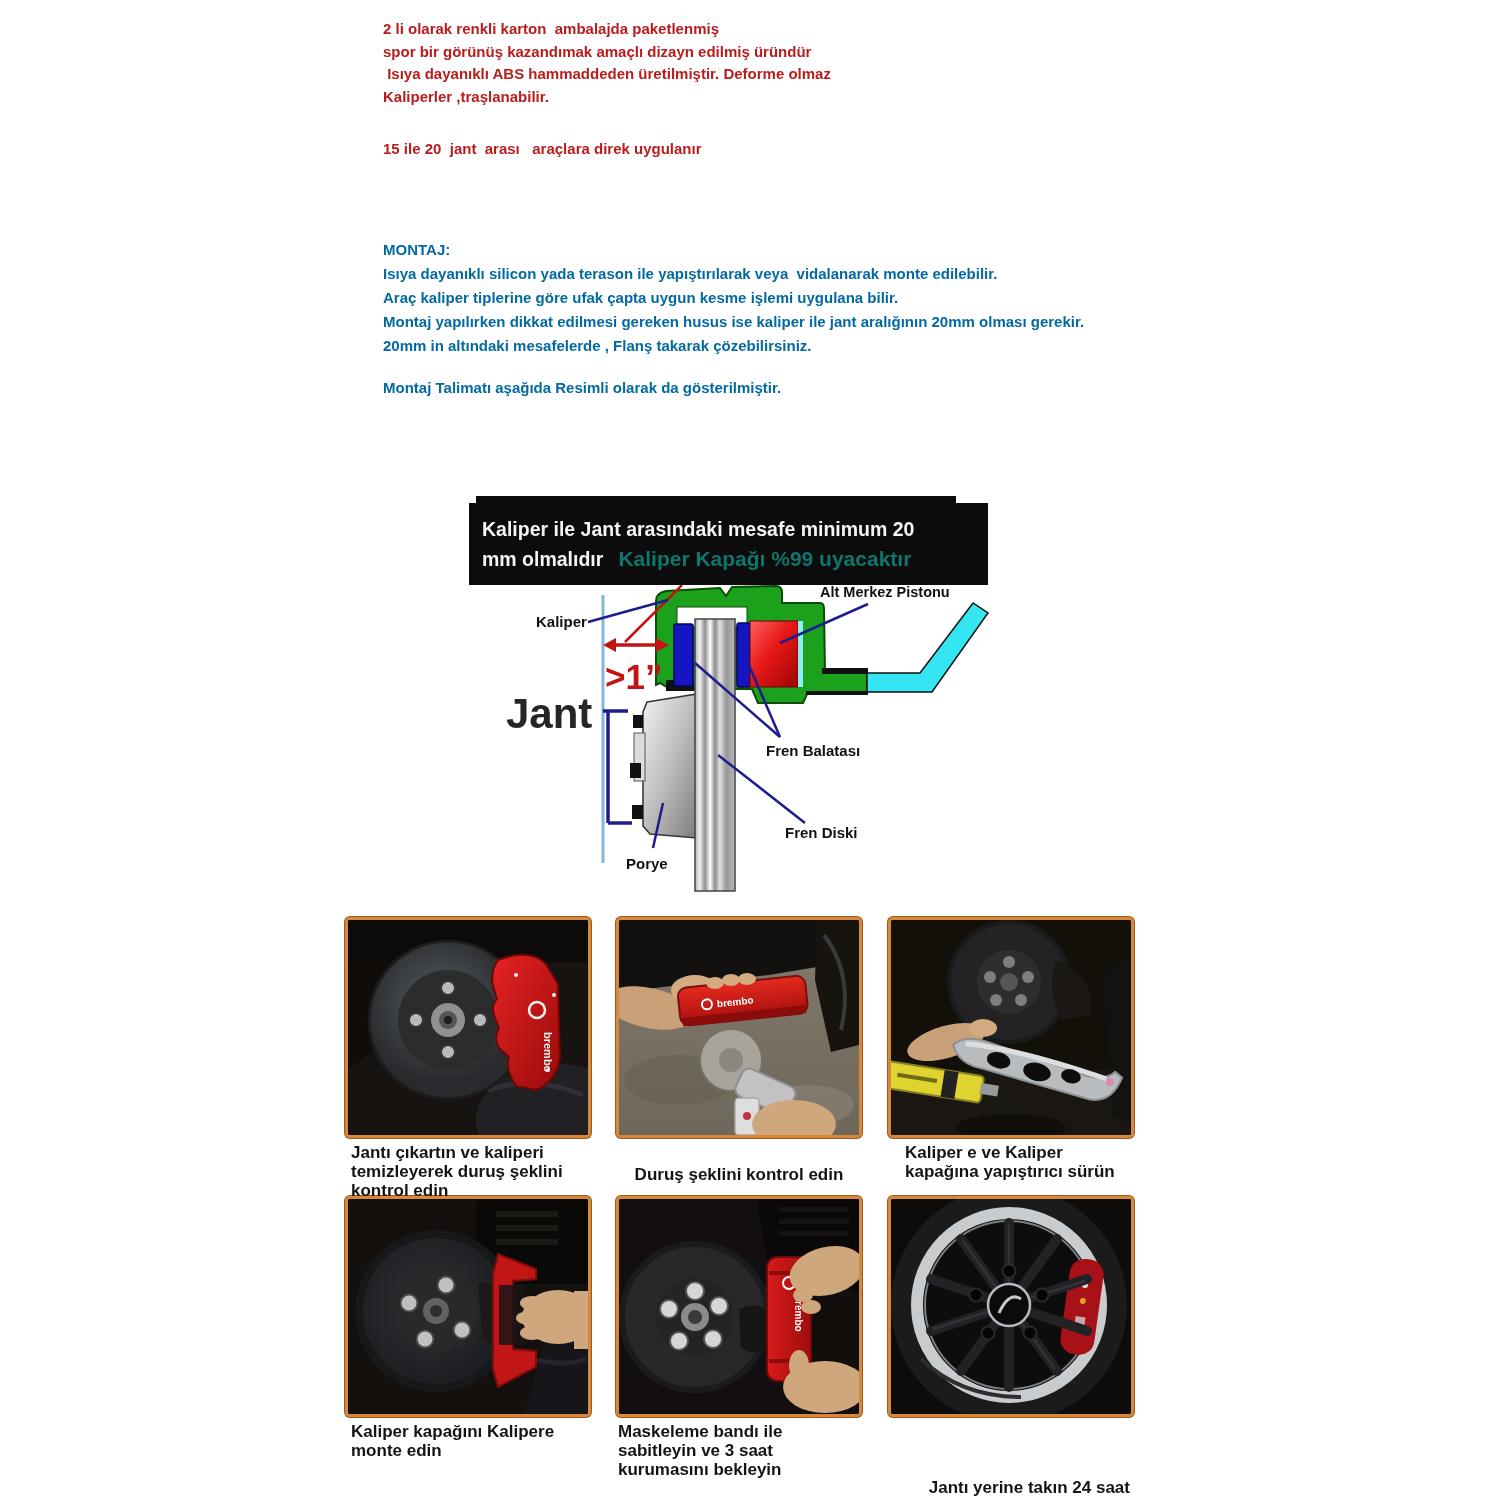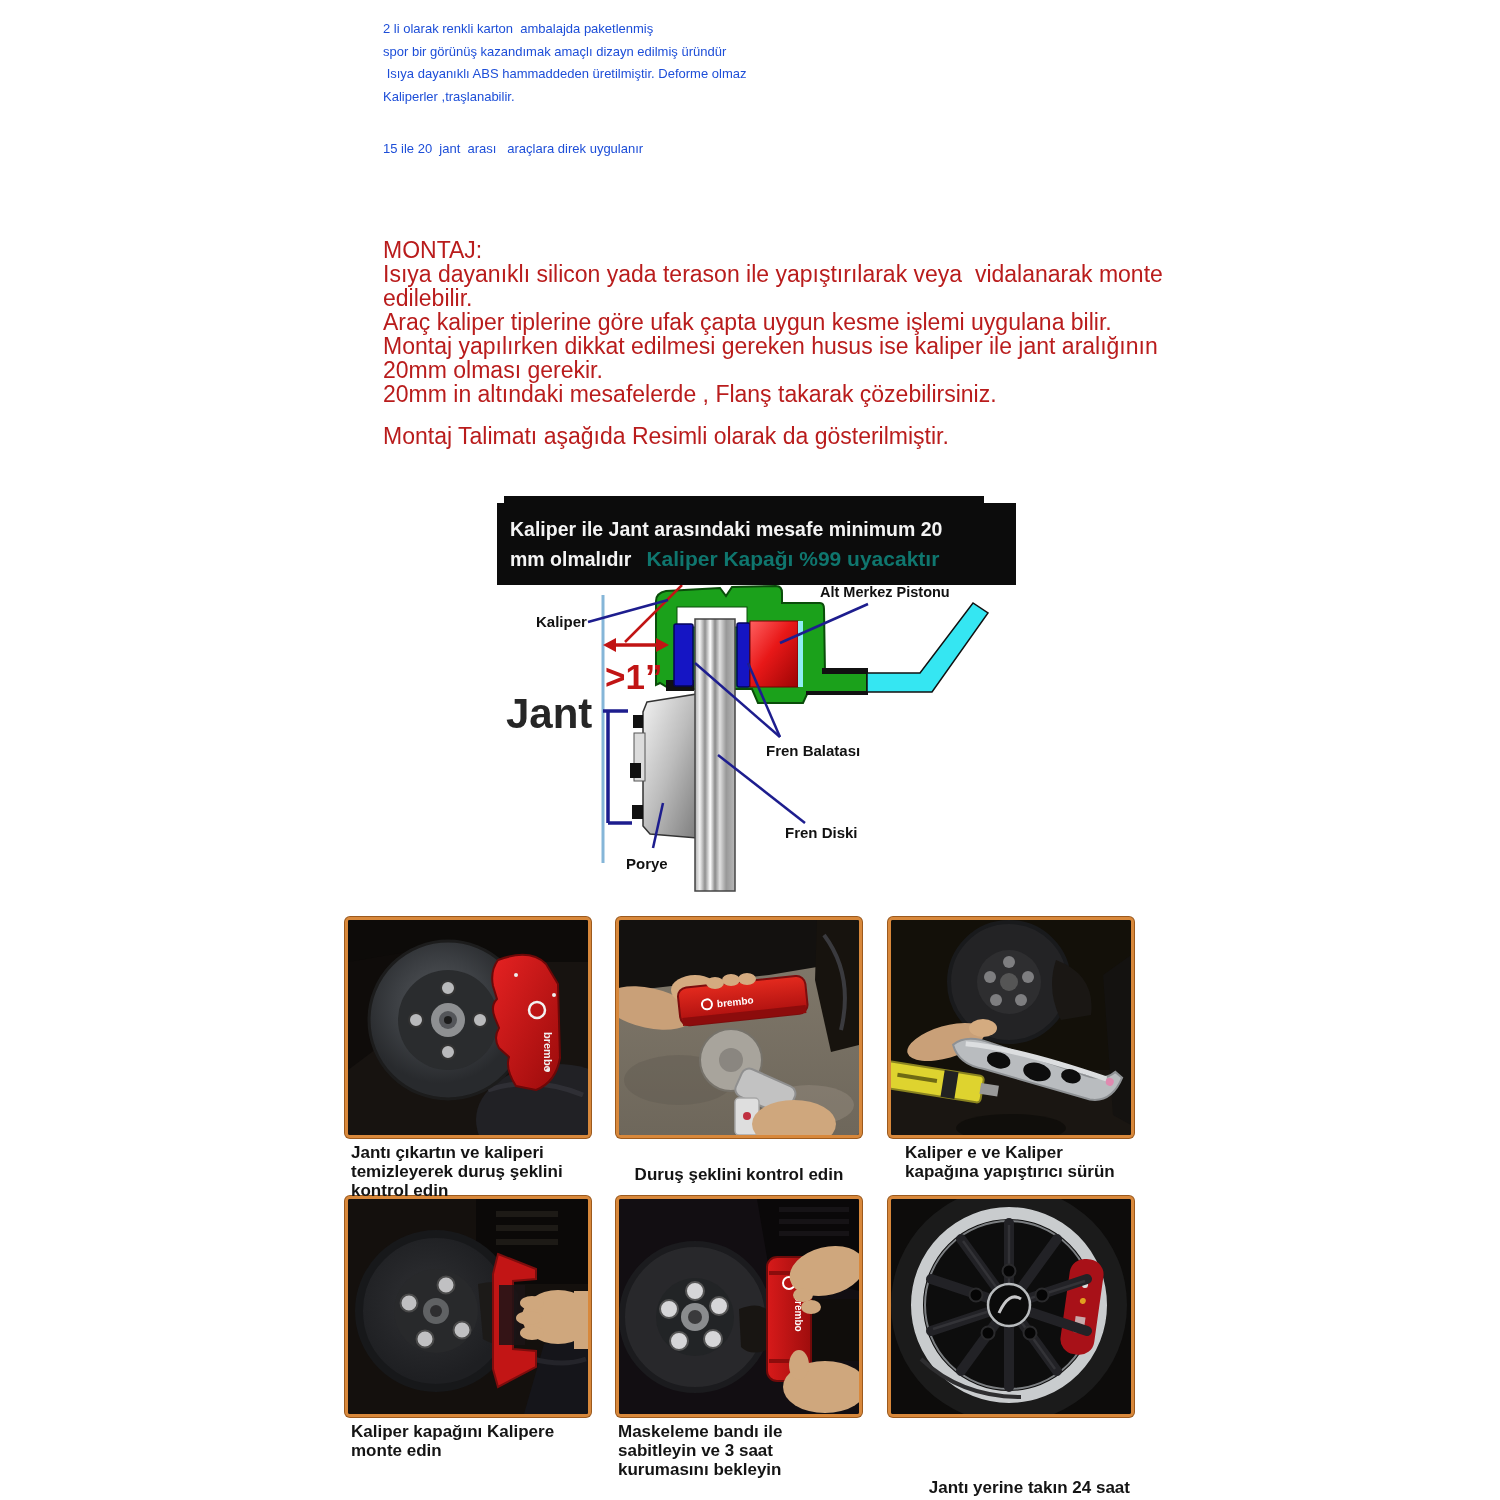--- a/index.html
+++ b/index.html
@@ -1,27 +1,27 @@
 <!DOCTYPE html>
 <html><head>
 <meta charset="utf-8">
 <style>
   html,body{margin:0;padding:0;}
   body{width:1500px;height:1500px;position:relative;background:#ffffff;
        font-family:"Liberation Sans","DejaVu Sans",sans-serif;color:#111;overflow:hidden;}
   .abs{position:absolute;}
   .tline{white-space:pre-wrap;}
   
-  .intro{left:383px;top:18px;width:600px;font-size:13px;line-height:22.5px;font-weight:normal;color:#1d4ed8;}
+  .intro{left:383px;top:18px;width:600px;font-size:15px;line-height:22.5px;font-weight:bold;color:#b91c1c;}
   .fitment{margin-top:30px;}
-  .montaj{left:383px;top:238px;width:800px;font-size:23px;line-height:24px;font-weight:normal;color:#b91c1c;}
+  .montaj{left:383px;top:238px;width:800px;font-size:15px;line-height:24px;font-weight:bold;color:#0369a1;}
   .montaj-footer{margin-top:18px;}
   
   .banner{left:469px;top:503px;width:519px;height:82px;background:#0c0c0c;color:#f4f4f4;
-          font-weight:bold;font-size:19.5px;line-height:29px;padding:12px 0 0 13px;box-sizing:border-box;margin-left:28px;}
+          font-weight:bold;font-size:19.5px;line-height:29px;padding:12px 0 0 13px;box-sizing:border-box;}
   .banner::before{content:"";position:absolute;left:7px;top:-7px;width:480px;height:12px;background:#0c0c0c;}
   .banner .red{color:#0f766e;font-size:21px;margin-left:15px;}
   
   .diagram{left:470px;top:585px;width:540px;height:330px;}
   .diagram text{font-family:"Liberation Sans","DejaVu Sans",sans-serif;font-weight:bold;}
   
   .photo{width:240px;height:215px;border:3px solid #d8883b;border-radius:5px;
          box-shadow:0 0 0 1px #9c5a1e;overflow:hidden;background:#111;}
   .photo svg{display:block;}
   .caption{font-size:17px;line-height:19px;font-weight:bold;color:#141414;}

